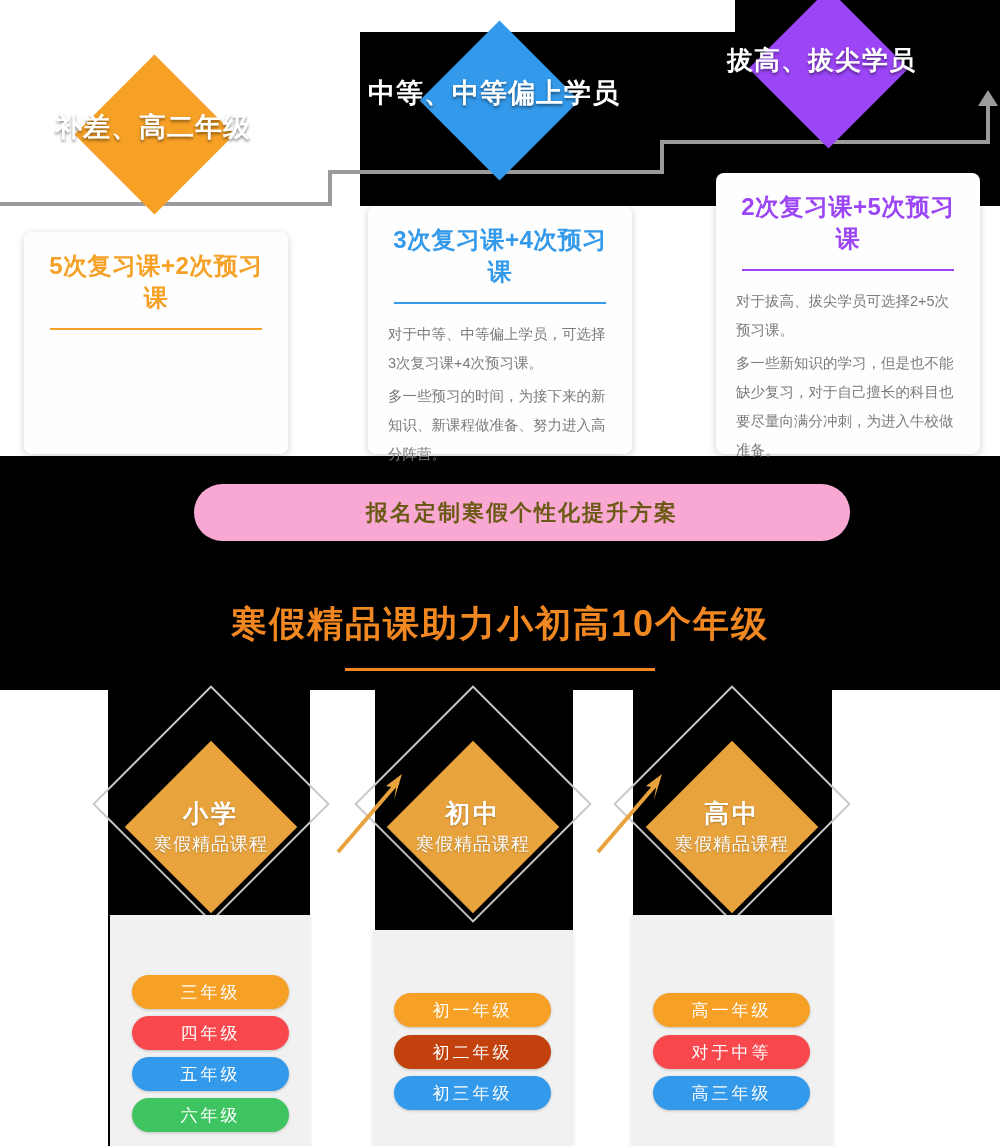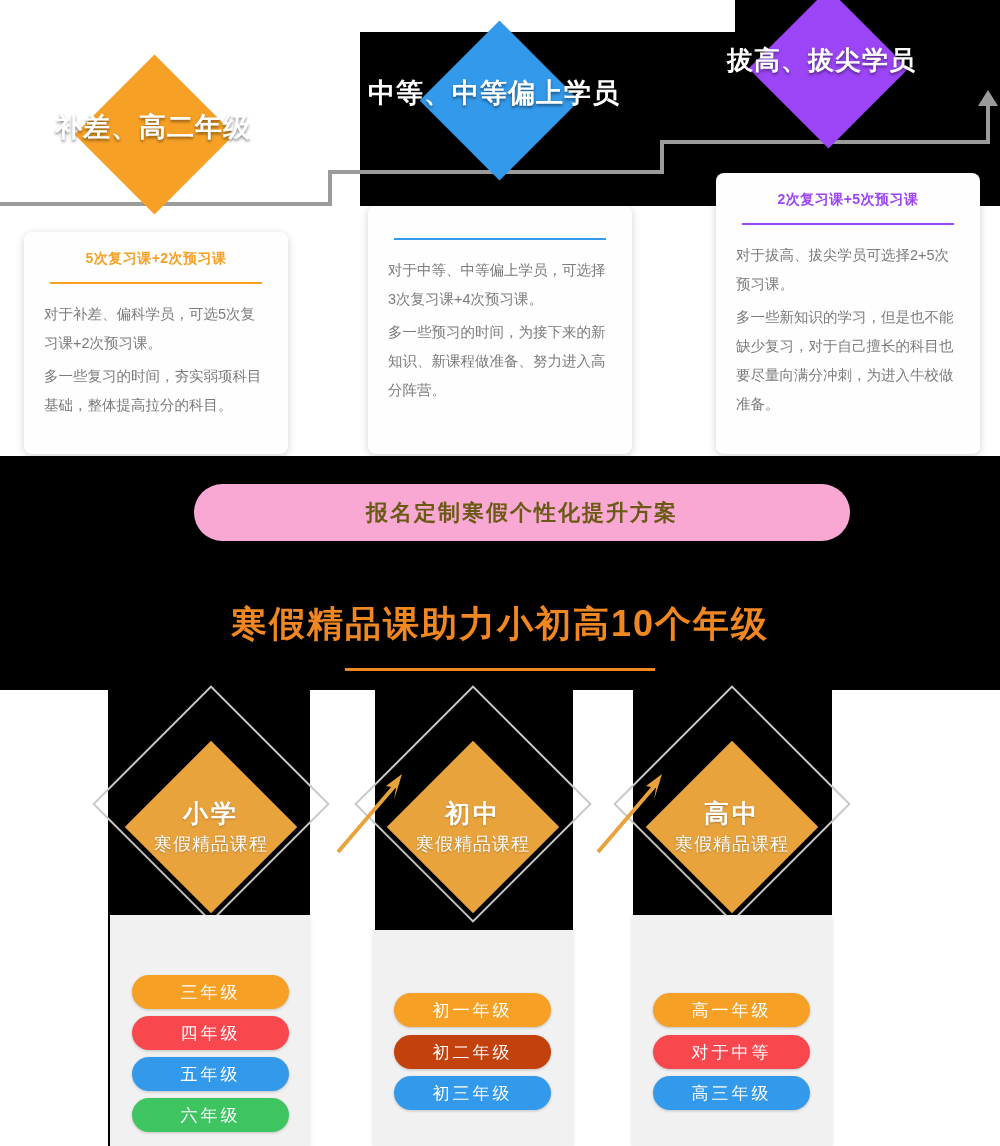--- a/index.html
+++ b/index.html
@@ -28,21 +28,21 @@
     letter-spacing:1px;
     text-shadow:0 2px 3px rgba(0,0,0,.45);
   }
 
   
   .card{
     position:absolute;background:#fefefe;border-radius:8px;
     box-shadow:0 2px 8px rgba(0,0,0,.18);
     box-sizing:border-box;padding:18px 20px 20px 20px;
   }
-  .card-title{font-size:14px;font-weight:700;text-align:center;letter-spacing:.5px;}
+  .card-title{font-size:24px;font-weight:700;text-align:center;letter-spacing:.5px;}
   .card-rule{height:2px;margin:14px 6px 16px 6px;}
   .card-body p{margin:0 0 4px 0;font-size:14.5px;line-height:2.0;color:#7b7b7b;}
 
   
   .cta{
     position:absolute;left:194px;top:484px;width:656px;height:57px;
     background:#f9a8d4;border-radius:29px;
     display:flex;align-items:center;justify-content:center;
     color:#6b5a15;font-size:22px;font-weight:700;letter-spacing:2px;
     box-shadow:0 2px 6px rgba(0,0,0,.25);cursor:pointer;
@@ -112,27 +112,24 @@
 
   <div class="dia" style="left:443px;top:44px;width:113px;height:113px;background:#3399ea;"></div>
   <div class="dia-label" style="left:368px;top:75px;font-size:27px;">中等、中等偏上学员</div>
 
   <div class="dia" style="left:772px;top:12px;width:113px;height:113px;background:#9b45f6;"></div>
   <div class="dia-label" style="left:727px;top:43px;font-size:26px;">拔高、拔尖学员</div>
 
   <div class="card" style="left:24px;top:232px;width:264px;height:222px;">
     <div class="card-title" style="color:#f6a025;">5次复习课+2次预习课</div>
     <div class="card-rule" style="background:#f6a025;"></div>
-    <div class="card-body">
-      <p>对于补差、偏科学员，可选5次复习课+2次预习课。</p>
-      <p>多一些复习的时间，夯实弱项科目基础，整体提高拉分的科目。</p>
-    </div>
   </div>
 
   <div class="card" style="left:368px;top:206px;width:264px;height:248px;">
+    <div class="card-title" style="color:#3399ea;">3次复习课+4次预习课</div>
     <div class="card-rule" style="background:#3399ea;"></div>
     <div class="card-body">
       <p>对于中等、中等偏上学员，可选择3次复习课+4次预习课。</p>
       <p>多一些预习的时间，为接下来的新知识、新课程做准备、努力进入高分阵营。</p>
     </div>
   </div>
 
   <div class="card" style="left:716px;top:173px;width:264px;height:281px;">
     <div class="card-title" style="color:#9b45f6;">2次复习课+5次预习课</div>
     <div class="card-rule" style="background:#9b45f6;"></div>

